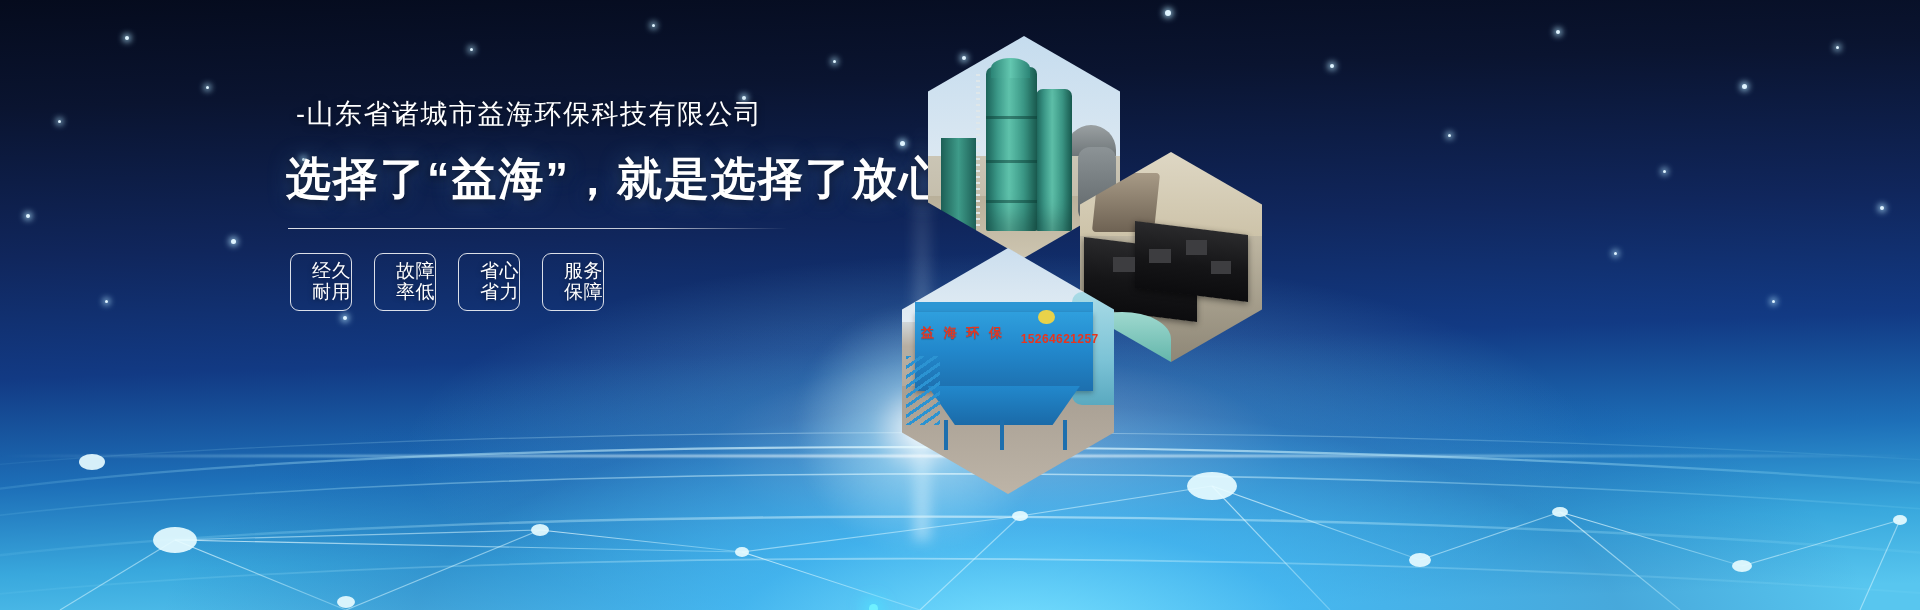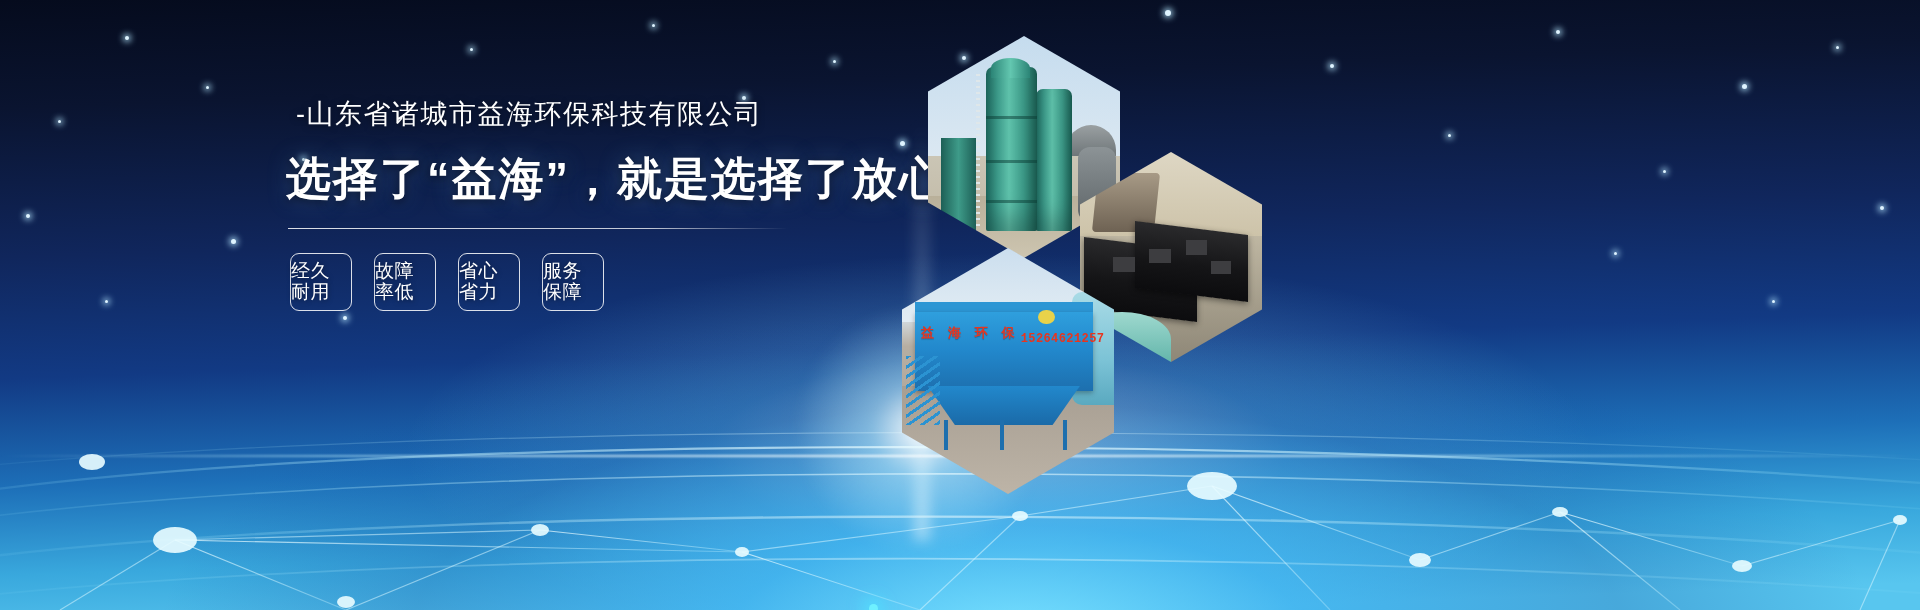--- a/index.html
+++ b/index.html
@@ -50,21 +50,21 @@
     text-shadow:0 2px 10px rgba(0,0,0,0.6), 0 0 22px rgba(120,190,255,0.35);
   }
   .divider {
     margin-top:19px; margin-left:2px; width:500px; height:1px;
     background:linear-gradient(90deg, rgba(255,255,255,0.85) 0%, rgba(255,255,255,0.75) 72%, rgba(255,255,255,0) 100%);
   }
 
   .badges { margin-top:24px; margin-left:4px; display:flex; gap:22px; }
   .badge {
     width:62px; height:58px; border:1px solid rgba(255,255,255,0.85); border-radius:9px;
-    display:flex; flex-direction:column; align-items:flex-start; justify-content:center;
+    display:flex; flex-direction:column; align-items:flex-end; justify-content:center;
     color:#ffffff; font-size:19px; line-height:1.08; letter-spacing:0.5px;
     text-shadow:0 1px 5px rgba(0,0,0,0.5);
   }
 
   .cta {
     margin-top:23px; margin-left:4px; width:383px; height:45px; background:#f57f17;
     display:flex; align-items:center; justify-content:center;
     color:#ffffff; font-size:26px; letter-spacing:1.5px; white-space:nowrap;
     box-shadow:0 3px 14px rgba(0,0,0,0.3);
   }
@@ -135,21 +135,21 @@
   .pk-t2 { left:30%; top:36%; width:62%; height:32%; transform:skewY(7deg); }
   .pk-hatch { position:absolute; background:#3d3d40; }
   .pk-fiber {
     position:absolute; left:-4%; bottom:-2%; width:54%; height:26%;
     background:linear-gradient(180deg,#9fd9cf 0%,#5fb3a8 100%); border-radius:50% 50% 0 0;
   }
   .pk-ring { position:absolute; left:16%; bottom:2%; width:15%; height:9%;
              border-radius:50%; background:#2f7a5e; box-shadow:inset 0 2px 3px rgba(0,0,0,0.4); }
 
   
-  .photo-daf { background:linear-gradient(180deg,#cfe2ef 0%,#dce8f1 26%,#b6aea2 40%,#a89f93 100%);font-family:Liberation Mono, monospace; }
+  .photo-daf { background:linear-gradient(180deg,#cfe2ef 0%,#dce8f1 26%,#b6aea2 40%,#a89f93 100%); }
   .pd-sky { position:absolute; left:0; top:0; right:0; height:30%;
             background:linear-gradient(180deg,#cbdeee,#e3edf4); }
   .pd-ground { position:absolute; left:0; bottom:0; right:0; height:44%;
             background:linear-gradient(180deg,#a79e92 0%,#bdb4a7 100%); }
   .pd-body {
     position:absolute; left:6%; top:26%; width:84%; height:32%;
     background:linear-gradient(180deg,#2f9fdd 0%,#2288cc 48%,#1d6fae 100%);
     box-shadow:0 2px 5px rgba(0,0,0,0.3);
   }
   .pd-hopper {

